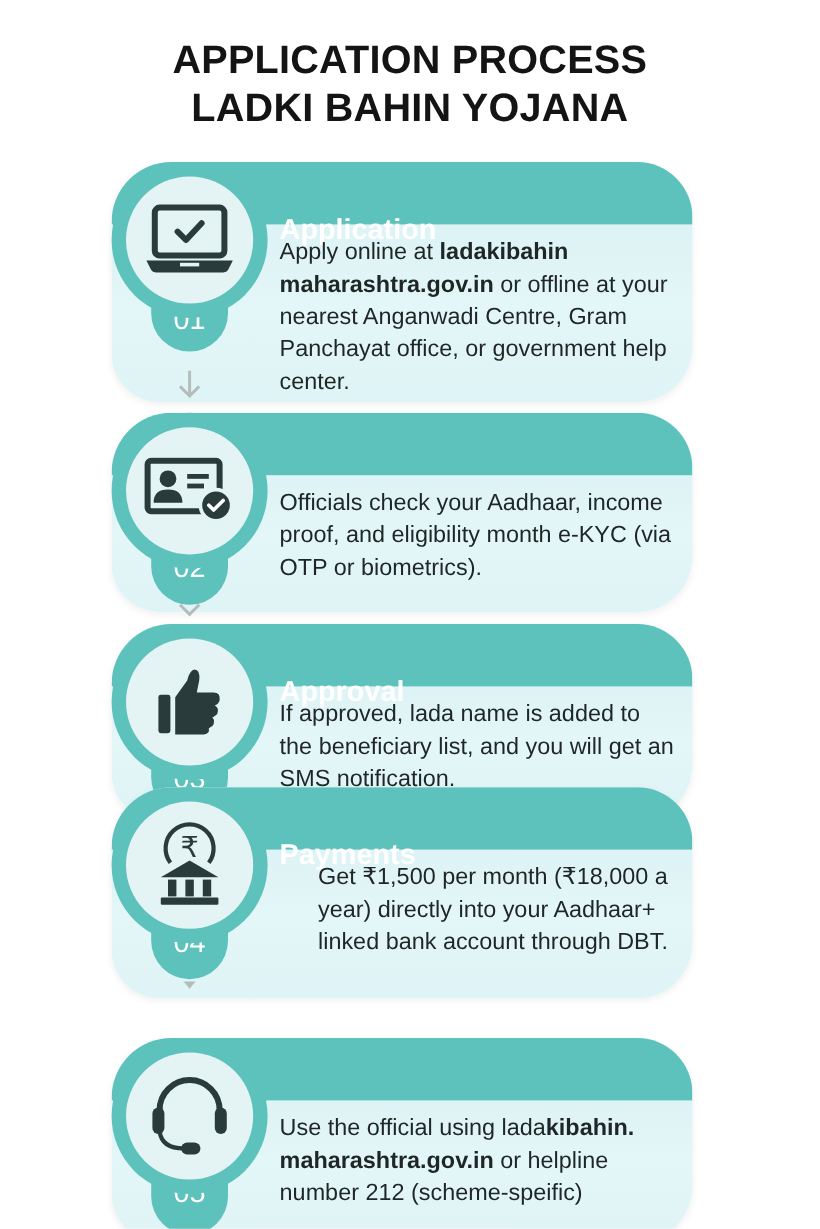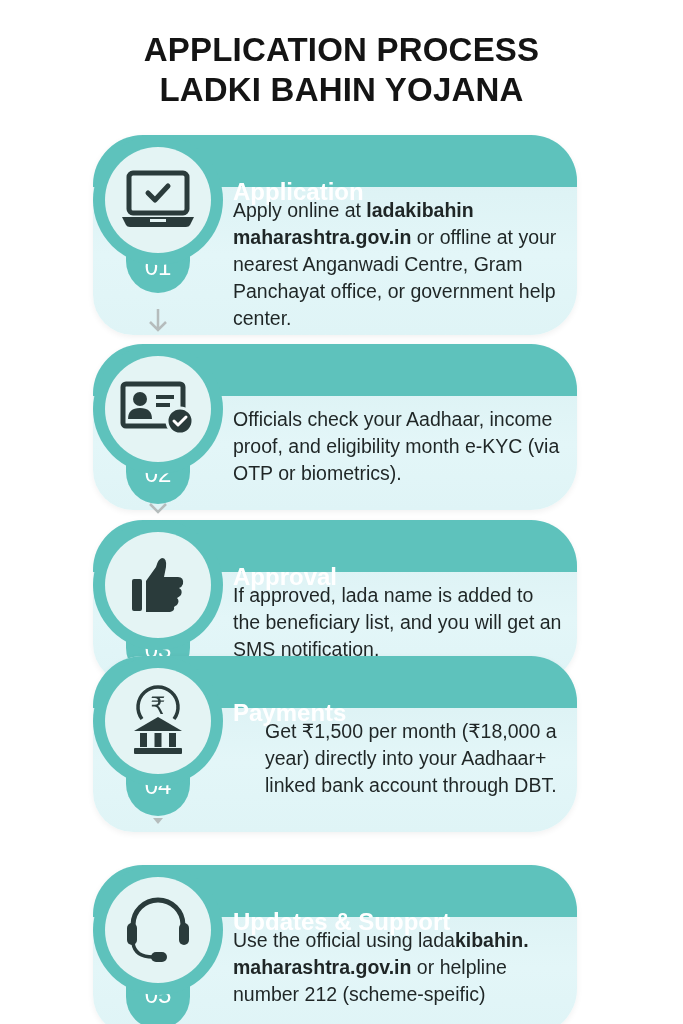--- a/index.html
+++ b/index.html
@@ -167,21 +167,20 @@
   <div class="arrow" style="top:160px;height:12px;">
     <svg width="22" height="12" viewBox="0 0 22 12">
         <path d="M6 2 L11 8 L16 2 Z" fill="#b5bcbc"></path>
       </svg>
   </div>
 </div>
 
 <div class="step" style="top:865px;height:170px;">
   <div class="card">
     <div class="card-head"></div>
-    <div class="card-title">Updates &amp; Support</div>
     <div class="card-body" style="width:340px;">
       <span>Use the official using lada</span><b>kibahin. maharashtra.gov.in</b><span> or helpline number 212 (scheme-speific)</span>
     </div>
   </div>
   <div class="medal">
     <div class="tab" style="top:100px;height:64px;padding-top:16px;">05</div>
     <div class="ring">
       <div class="ring-inner">
         <svg width="66" height="70" viewBox="0 0 66 70">
           <path d="M8 38 V30 A25 25 0 0 1 58 30 V38" fill="none" stroke="#2a3b3b" stroke-width="5"></path>

